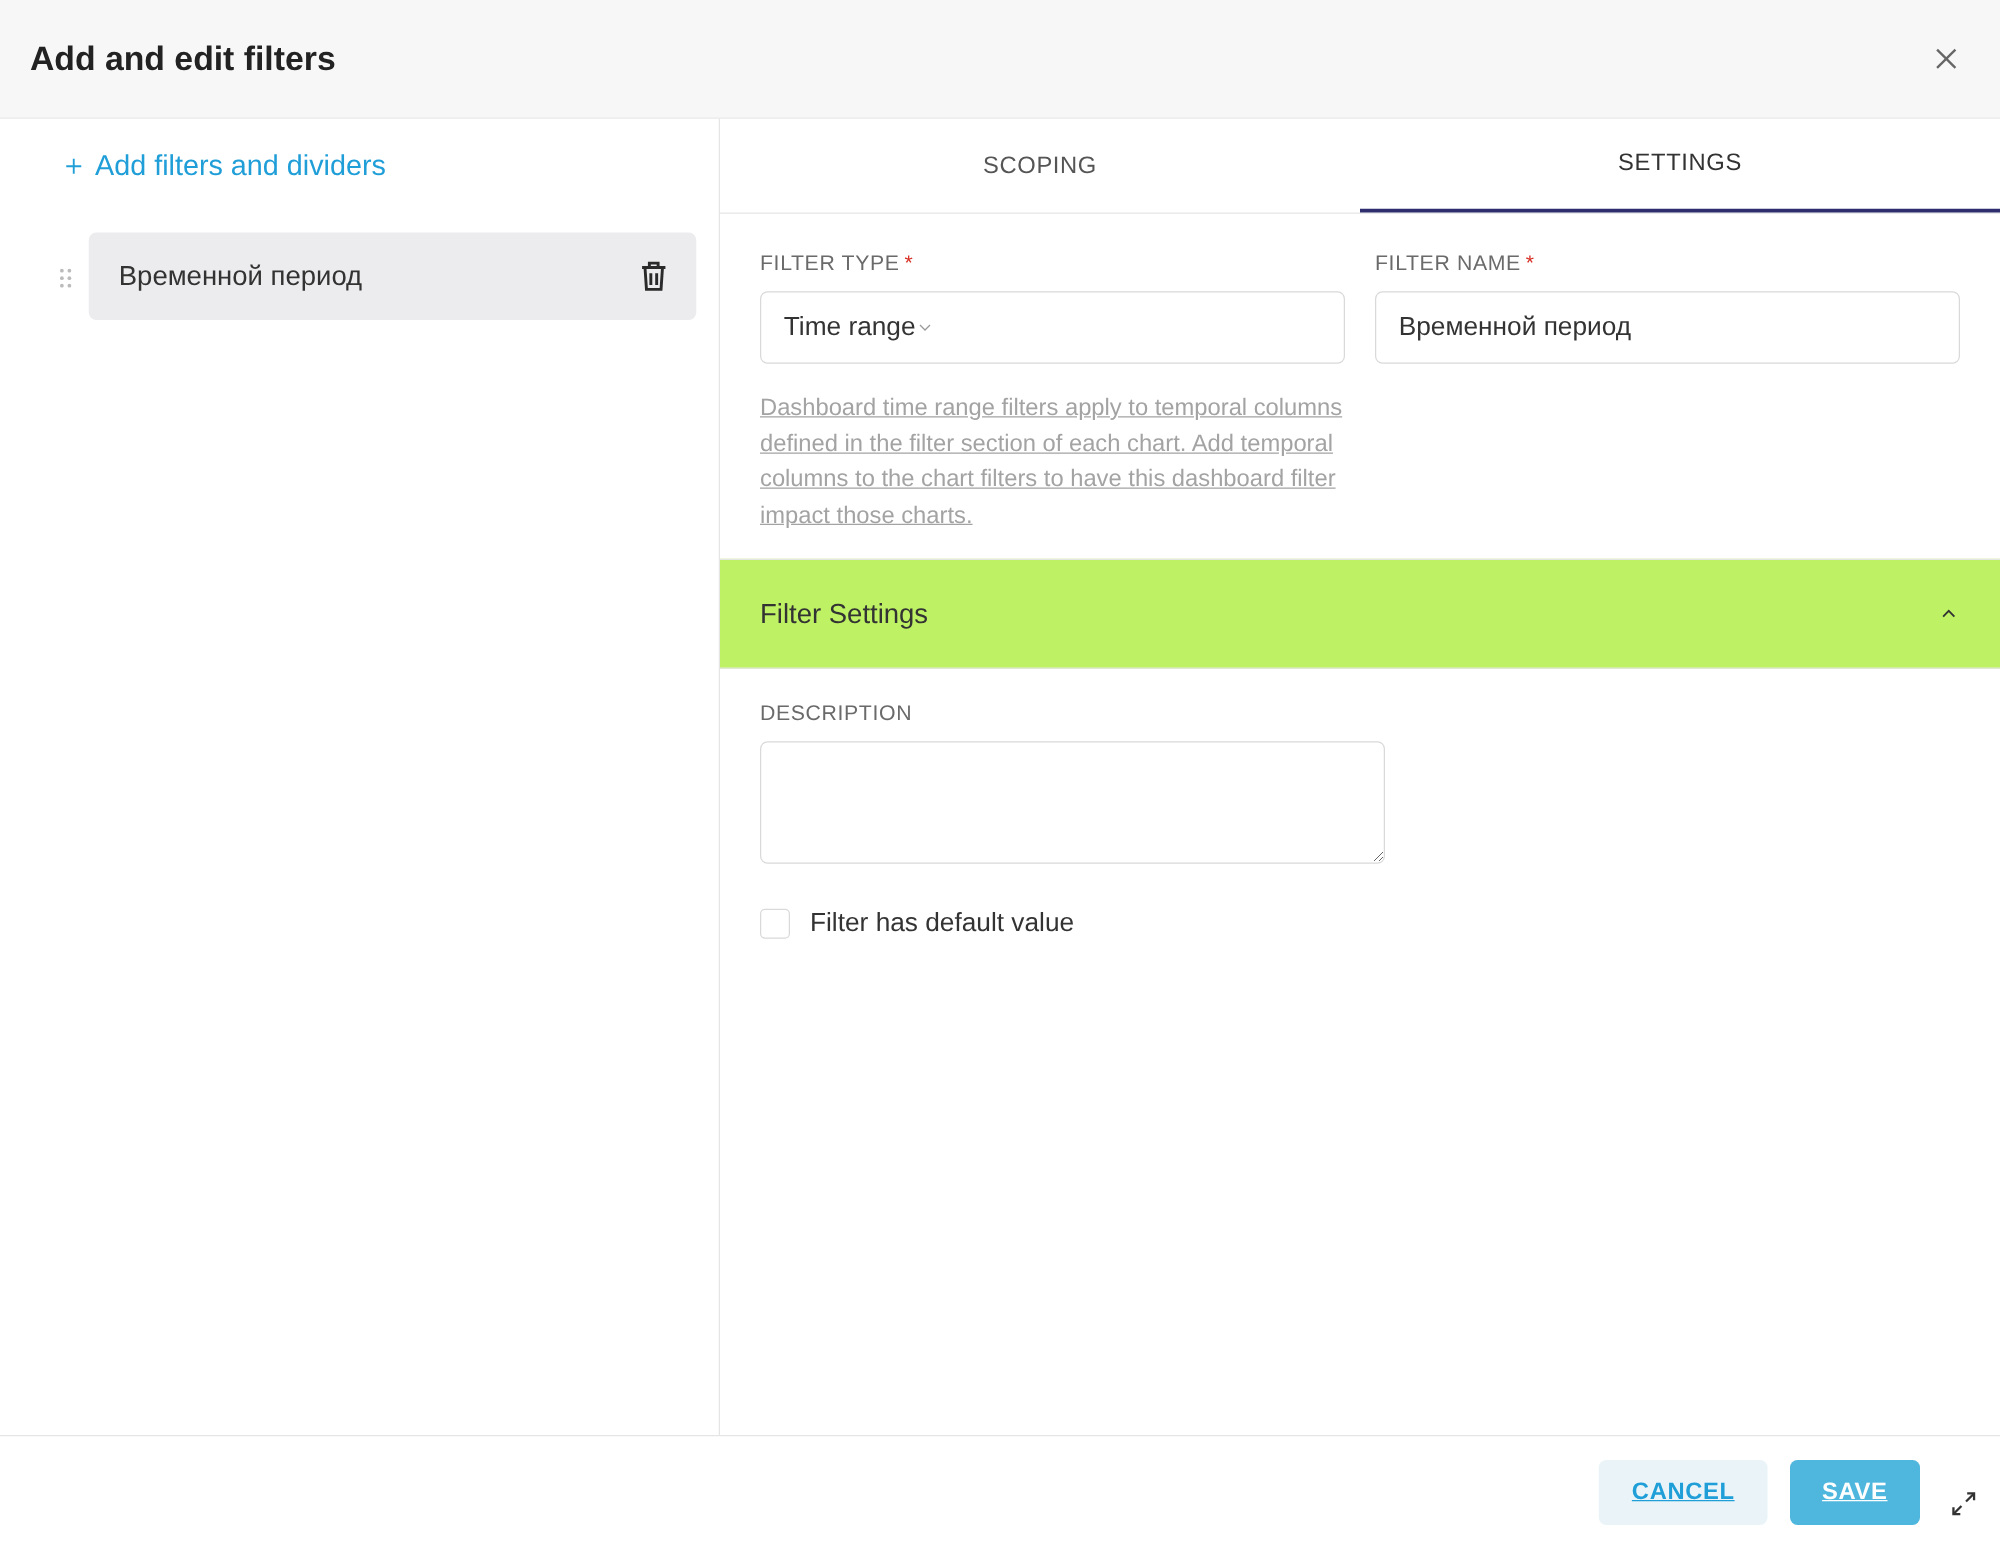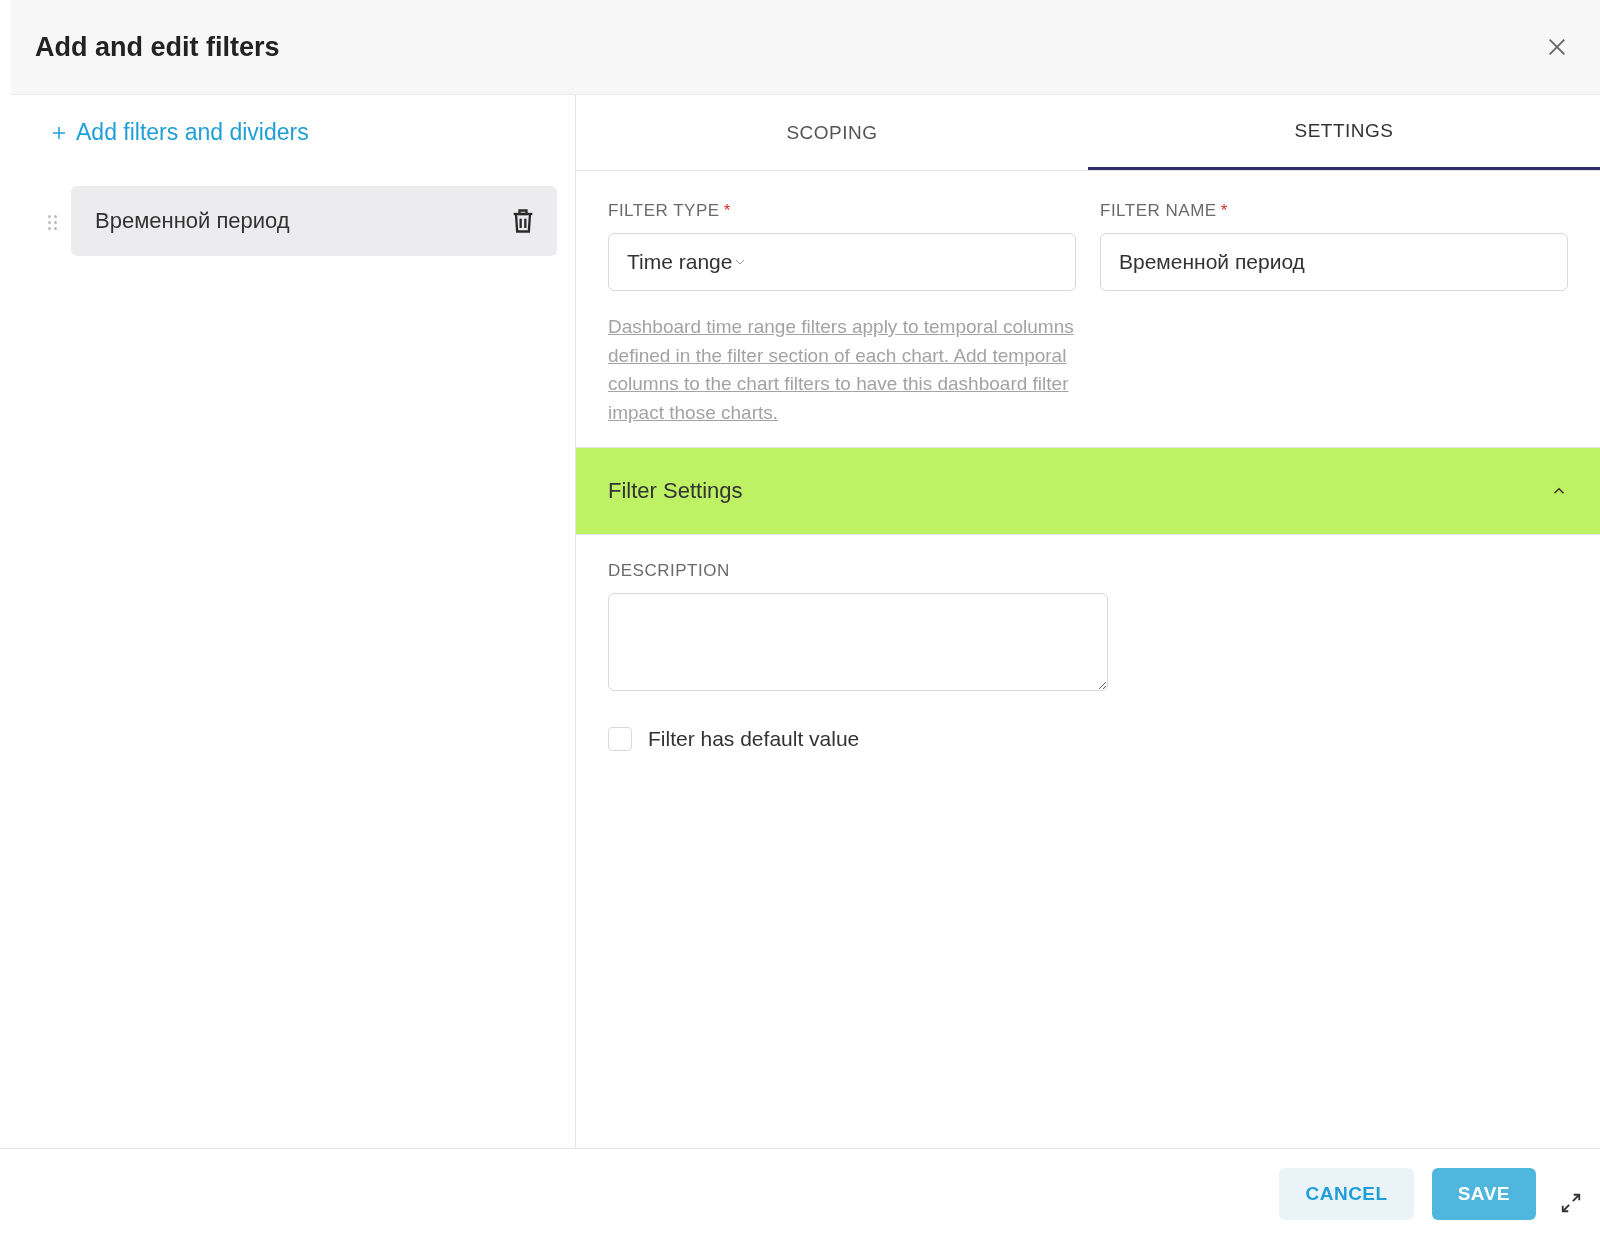--- a/index.html
+++ b/index.html
@@ -17,21 +17,20 @@
 
   
   .modal-header {
     height: 95px;
     background: #f7f7f7;
     border-bottom: 1px solid #eaeaea;
     display: flex;
     align-items: center;
     justify-content: space-between;
     padding: 0 32px 0 24px;
-    margin-left: 11px;
   }
   .modal-title {
     font-size: 27px;
     font-weight: 600;
     color: #222;
   }
   .close-x {
     width: 22px;
     height: 22px;
     cursor: pointer;
@@ -256,20 +255,21 @@
   }
   .btn {
     height: 52px;
     padding: 0 26px;
     border-radius: 6px;
     font-size: 19px;
     font-weight: 600;
     letter-spacing: 0.5px;
     border: none;
     cursor: pointer;
+    text-decoration: underline;
   }
   .btn-cancel { background: #eaf4f8; color: #1f9ed8; }
   .btn-save   { background: #4fb7de; color: #fff; }
 
   .expand-icon {
     position: absolute;
     right: 18px;
     bottom: 24px;
     width: 22px; height: 22px;
     color: #333;

